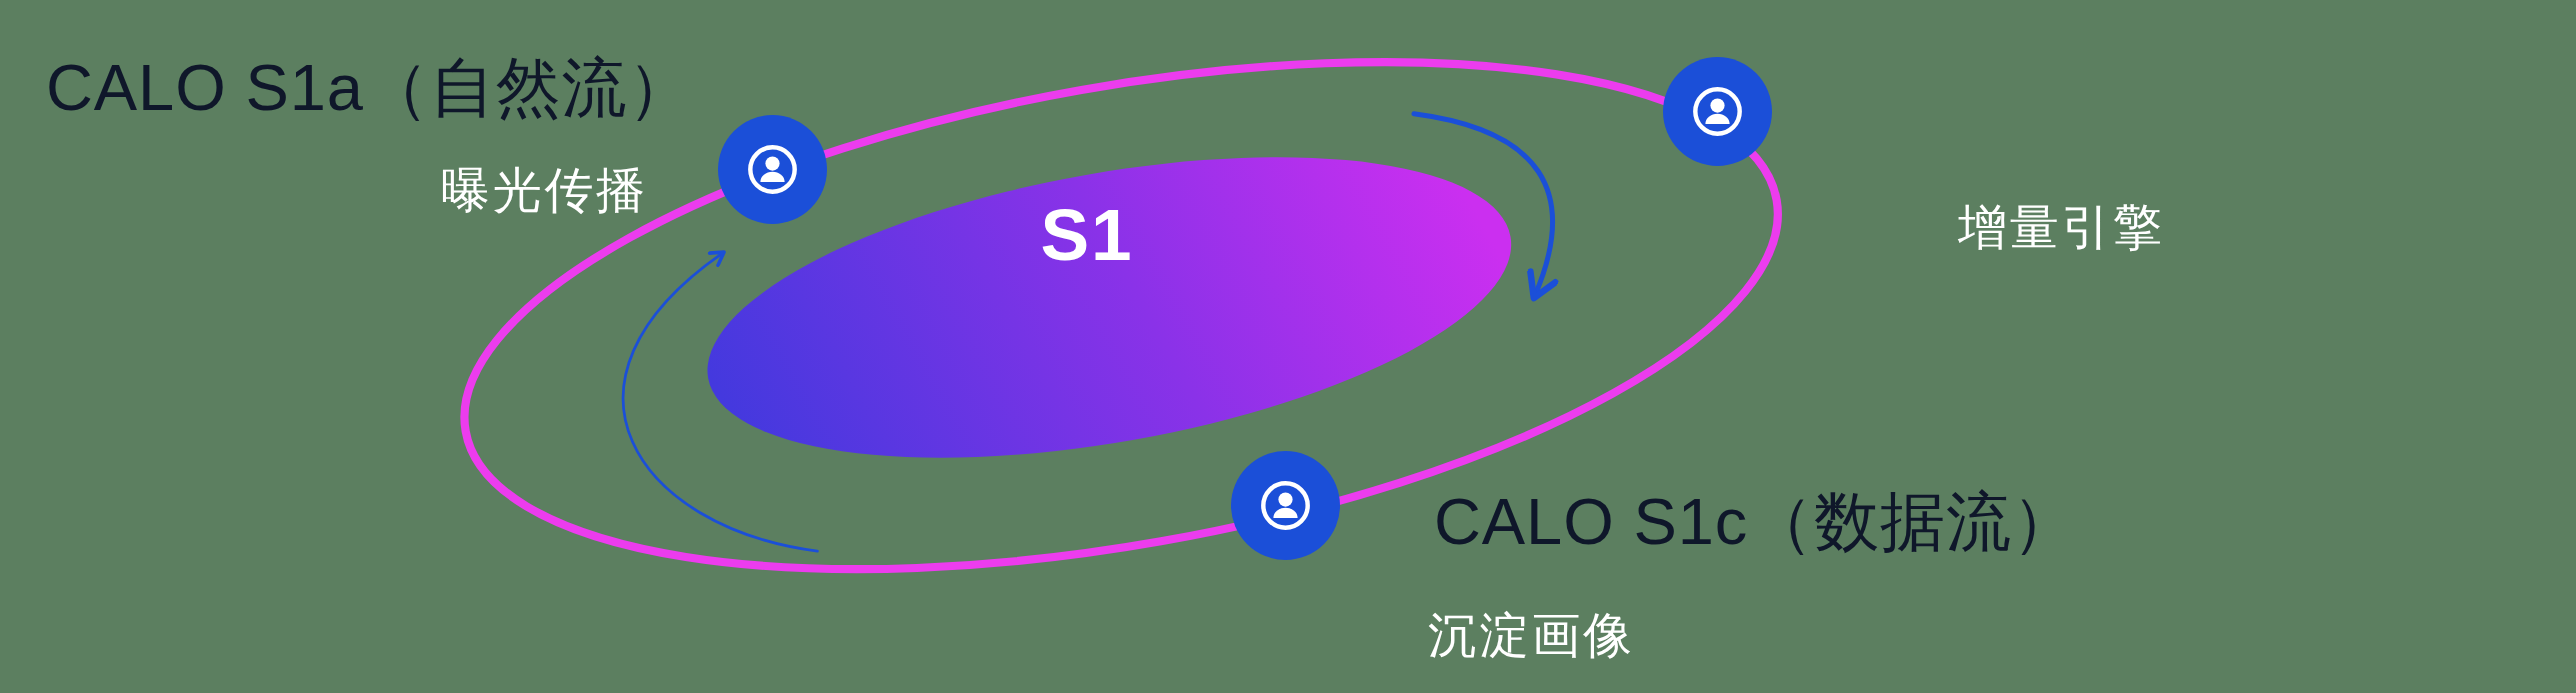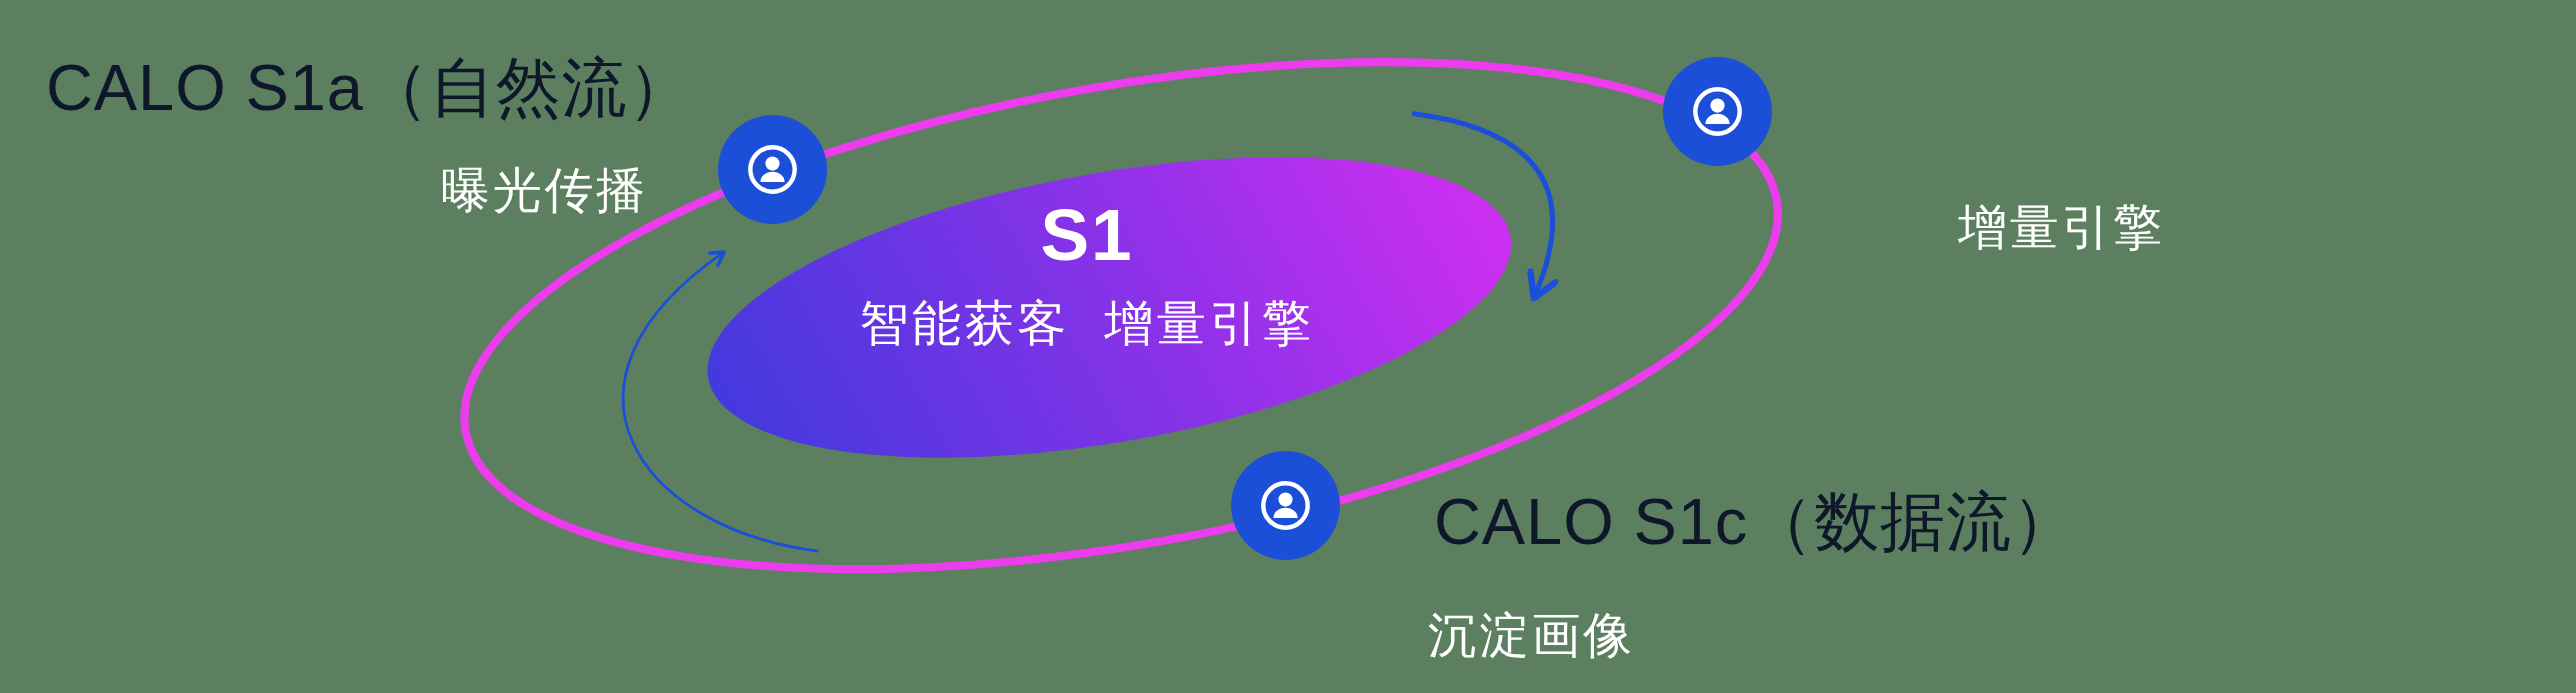--- a/index.html
+++ b/index.html
@@ -93,21 +93,20 @@
 
     <ellipse cx="1220" cy="338" rx="448" ry="148" transform="rotate(-10 1220 338)" fill="url(#coreGrad)"></ellipse>
 
     <path d="M 1555 125 Q 1762 152 1688 325" fill="none" stroke="#1b4fd8" stroke-width="5.5" stroke-linecap="round" marker-end="url(#arrowHead)"></path>
 
     <path d="M 899 606 C 700 580, 590 420, 795 278" fill="none" stroke="#1b4fd8" stroke-width="3" stroke-linecap="round" marker-end="url(#arrowHead)"></path>
   </svg>
 
   <div class="core-text">
     <div class="core-title">S1</div>
-    <div class="core-subtitle">智能获客  增量引擎</div>
   </div>
 
   <div class="node node-a">
     <svg viewBox="0 0 48 48">
       <circle cx="24" cy="24" r="15" fill="none" stroke="#ffffff" stroke-width="3"></circle>
       <circle cx="24" cy="20" r="4.8" fill="#ffffff"></circle>
       <path d="M15.8 32.5 a 8.2 7 0 0 1 16.4 0 z" fill="#ffffff"></path>
     </svg>
   </div>
 

